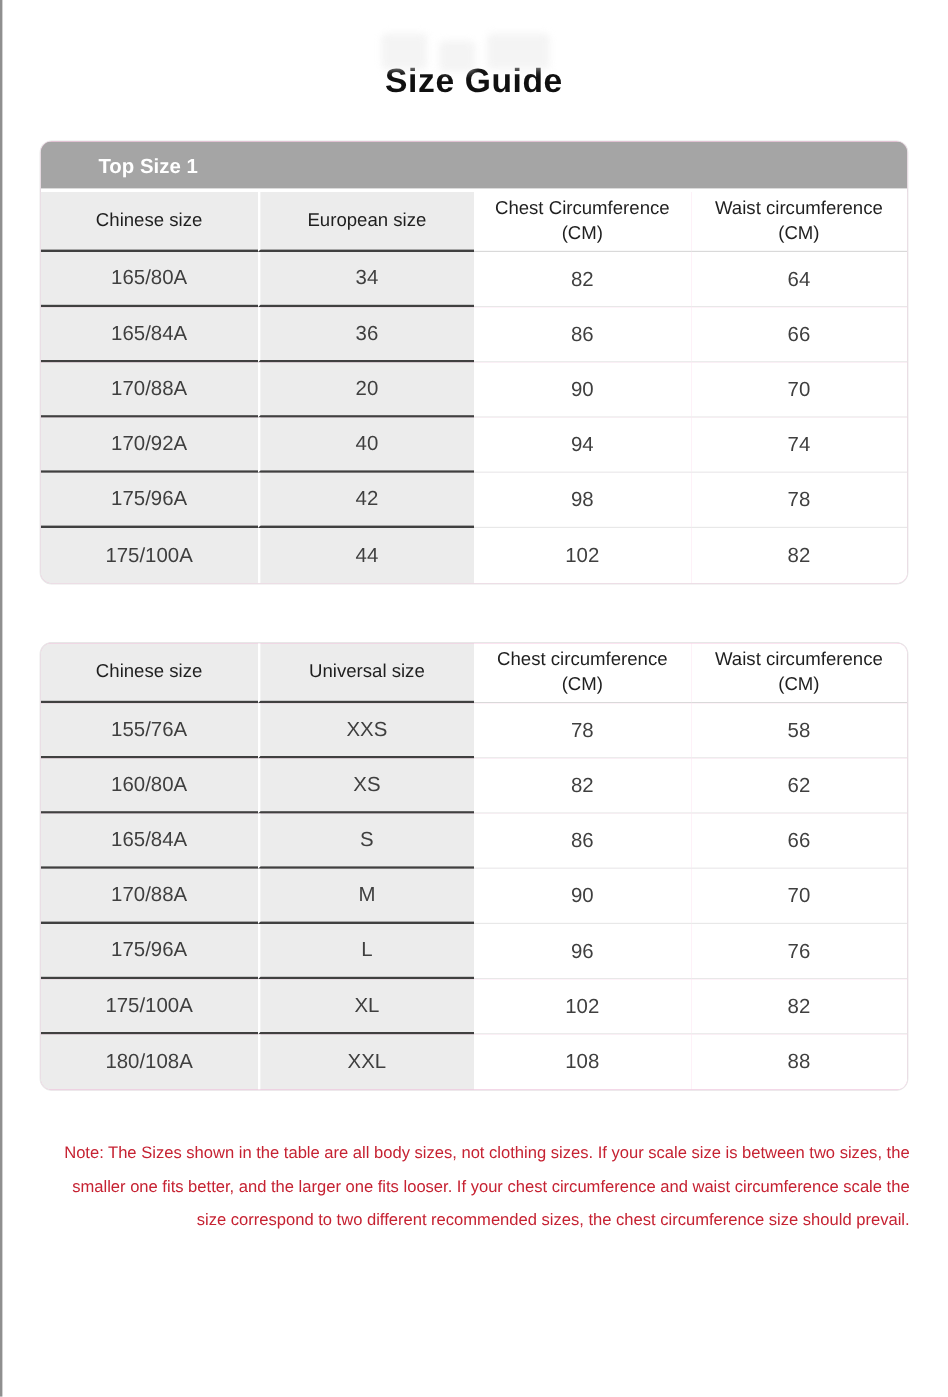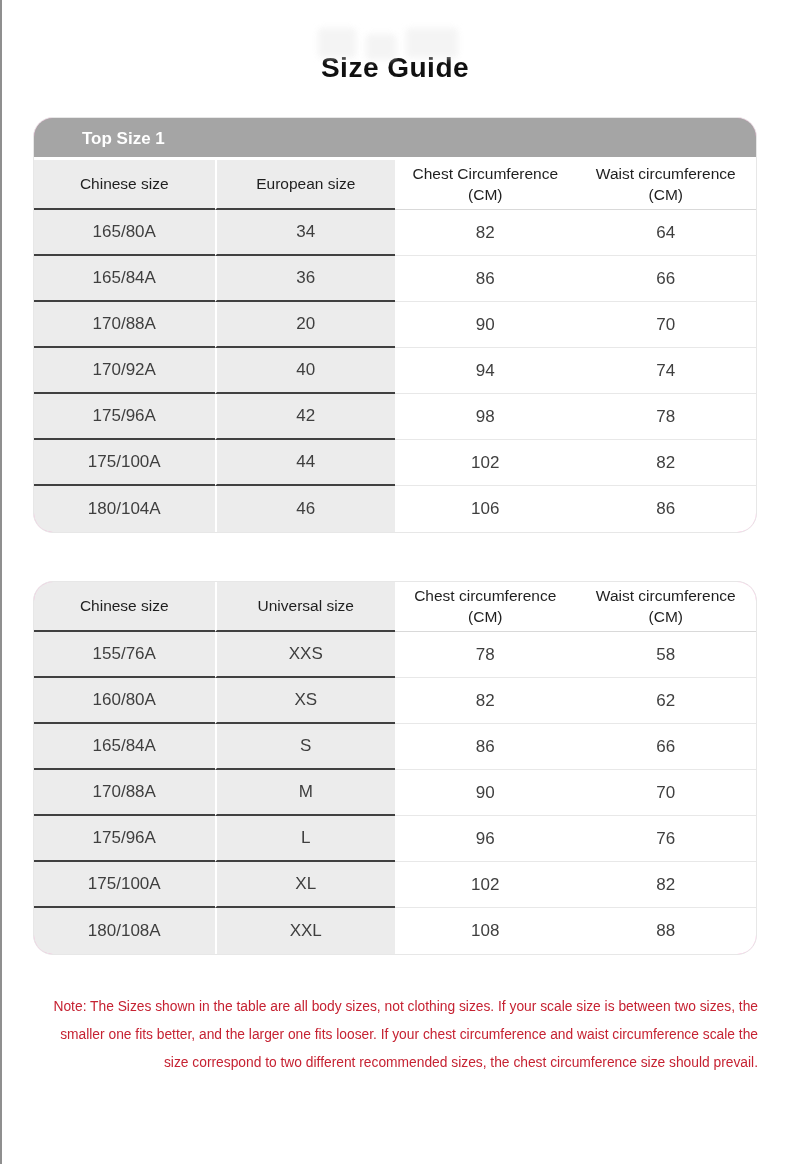--- a/index.html
+++ b/index.html
@@ -39,21 +39,21 @@
     margin-top: 52px;
     text-align: center;
     font-size: 28px;
     font-weight: 700;
     letter-spacing: 0.5px;
     color: #101010;
   }
   .tables-area { padding: 0 33px; }
   .size-table-wrap {
     margin-top: 33px;
-    border-radius: 20px;
+    border-radius: 10px;
     overflow: hidden;
     border: 1px solid #e7e7e7;
     background: #f9a8d4;
   }
   .size-table-wrap + .size-table-wrap { margin-top: 48px; }
   .table-title-bar {
     background: #a5a5a5;
     height: 42px;
     line-height: 42px;
     padding-left: 48px;
@@ -159,26 +159,20 @@
             <td class="gray">42</td>
             <td class="white">98</td>
             <td class="white">78</td>
           </tr>
           <tr>
             <td class="gray">175/100A</td>
             <td class="gray">44</td>
             <td class="white">102</td>
             <td class="white">82</td>
           </tr>
-          <tr>
-            <td class="gray">180/104A</td>
-            <td class="gray">46</td>
-            <td class="white">106</td>
-            <td class="white">86</td>
-          </tr>
         </tbody>
     </table>
   </section>
 
   <section class="size-table-wrap">
     <table class="size-table">
       <thead>
           <tr>
             <th class="gray">Chinese size</th>
             <th class="gray">Universal size</th>

